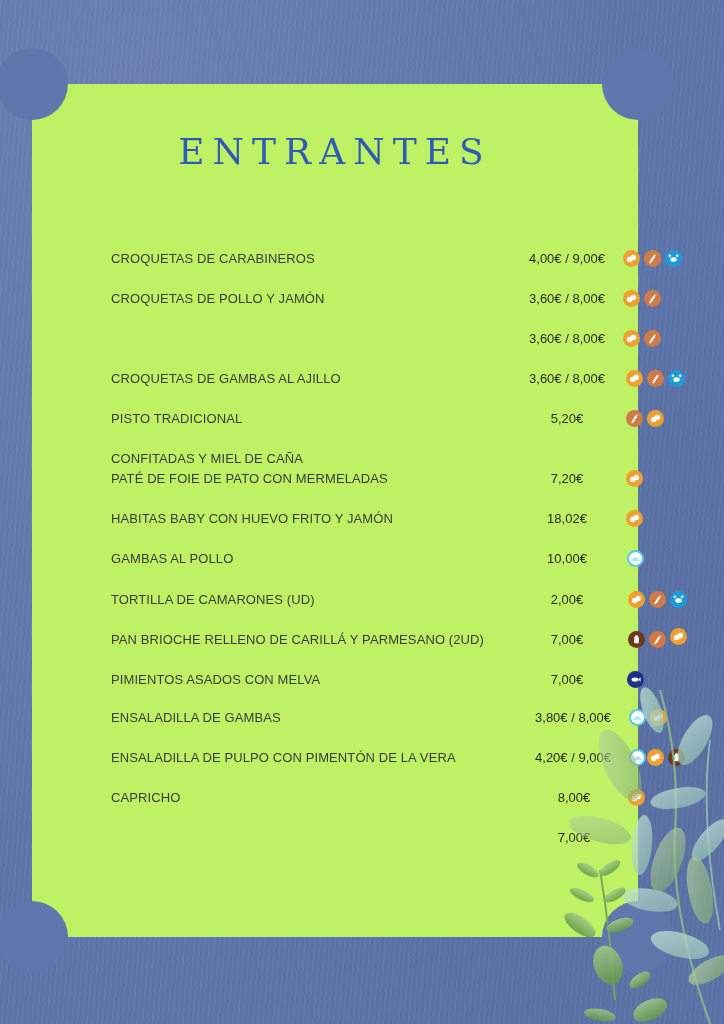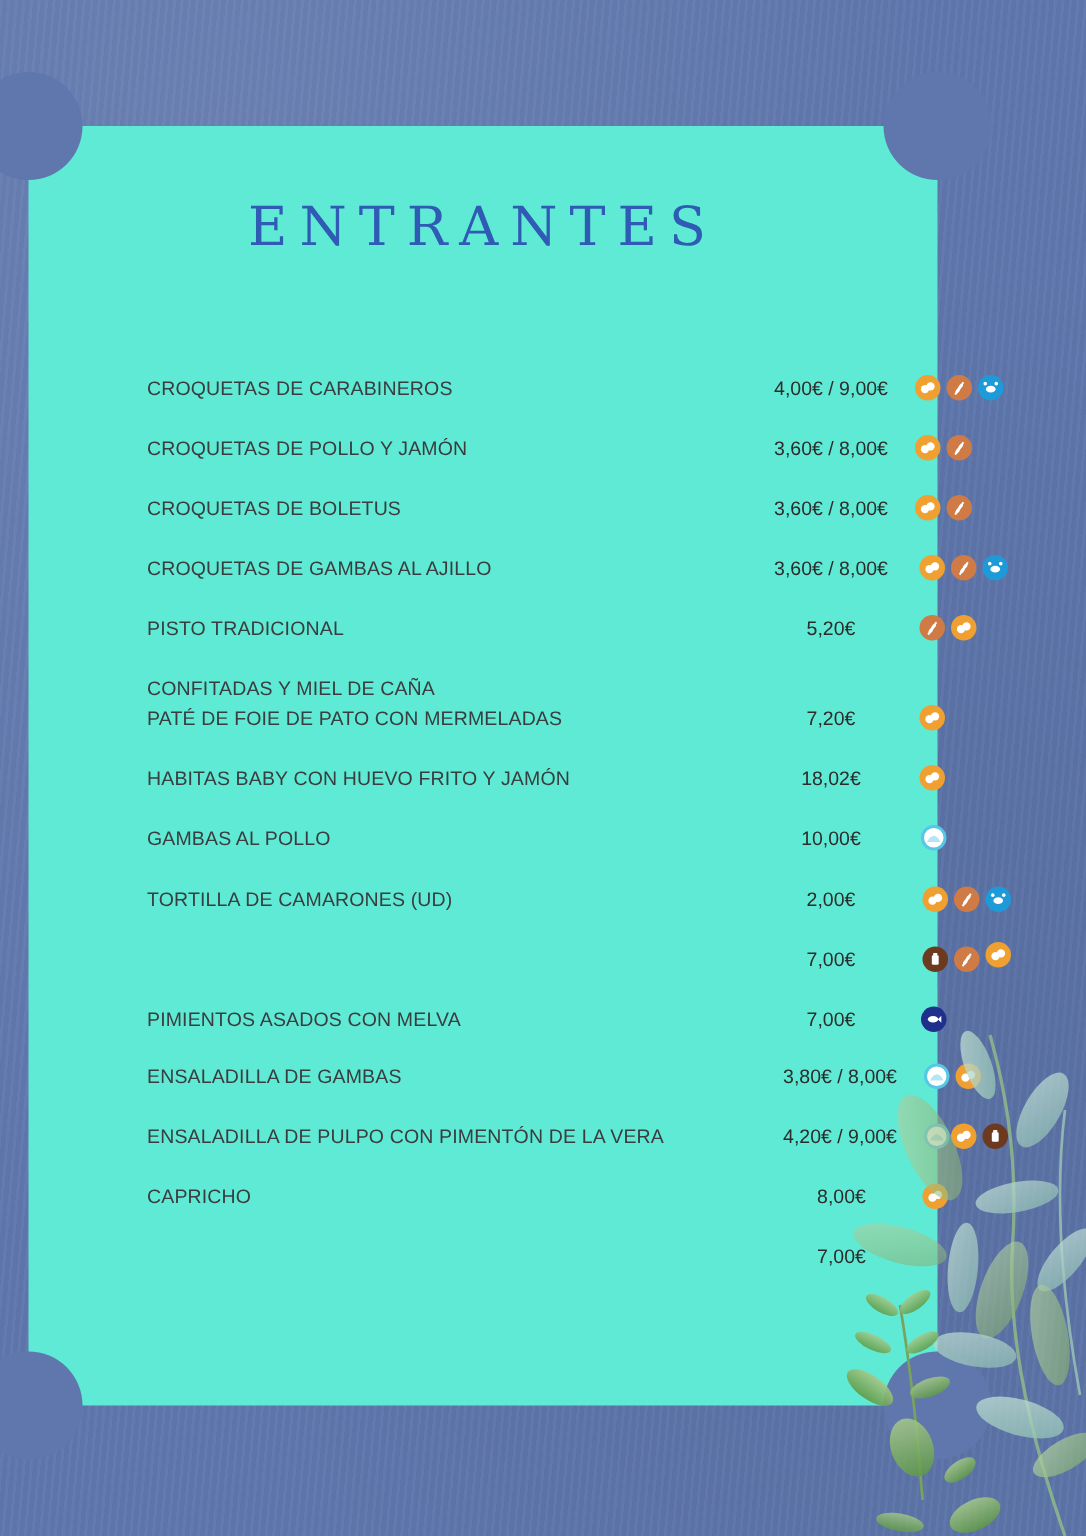--- a/index.html
+++ b/index.html
@@ -8,22 +8,22 @@
     position: relative;
     background: #5f77ad;
     background-image:
       radial-gradient(ellipse at 20% 10%, rgba(255,255,255,0.08), transparent 60%),
       radial-gradient(ellipse at 85% 70%, rgba(0,0,0,0.06), transparent 55%),
       repeating-linear-gradient(95deg, rgba(255,255,255,0.025) 0 2px, rgba(0,0,0,0.025) 2px 5px);
     font-family: "Liberation Sans", "DejaVu Sans", sans-serif;
   }
   .card {
     position: absolute;
-    left: 19px; top: 84px; width: 606px; height: 853px;
-    background: #5eead4;
+    left: 32px; top: 84px; width: 606px; height: 853px;
+    background: #bef264;
   }
   .notch {
     position: absolute; width: 72px; height: 72px; border-radius: 50%;
     background: #5f77ad;
   }
   .notch.tl { left: -36px; top: -36px; }
   .notch.tr { right: -36px; top: -36px; }
   .notch.bl { left: -36px; bottom: -36px; }
   .notch.br { right: -36px; bottom: -36px; }
 
@@ -117,21 +117,20 @@
           <svg viewBox="0 0 12 12">
             <path d="M3 11 L9 2" stroke="#fff" stroke-width="1.4"></path>
             <ellipse cx="7" cy="5" rx="1.2" ry="2.4" fill="#fff" transform="rotate(35 7 5)"></ellipse>
             <ellipse cx="5" cy="8" rx="1.2" ry="2.4" fill="#fff" transform="rotate(35 5 8)"></ellipse>
           </svg>
         </span>
     </div>
   </div>
 
   <div class="row" style="top:245px">
-    <div class="dish">CROQUETAS DE BOLETUS</div>
     <div class="price" style="left:470px">3,60€ / 8,00€</div>
     <div class="icons" style="left:591px">
       <span class="al egg" style="left:0">
           <svg viewBox="0 0 12 12">
             <circle cx="4" cy="7" r="3" fill="#fff"></circle>
             <circle cx="8" cy="5" r="3" fill="#fff"></circle>
           </svg>
         </span>
       <span class="al gluten" style="left:21px">
           <svg viewBox="0 0 12 12">
@@ -252,20 +251,21 @@
           <svg viewBox="0 0 12 12">
             <ellipse cx="6" cy="7" rx="3.5" ry="2.5" fill="#fff"></ellipse>
             <circle cx="2" cy="3" r="1.3" fill="#fff"></circle>
             <circle cx="10" cy="3" r="1.3" fill="#fff"></circle>
           </svg>
         </span>
     </div>
   </div>
 
   <div class="row" style="top:546px">
+    <div class="dish">PAN BRIOCHE RELLENO DE CARILLÁ Y PARMESANO (2UD)</div>
     <div class="price" style="left:470px">7,00€</div>
     <div class="icons" style="left:596px">
       <span class="al milk" style="left:0">
           <svg viewBox="0 0 12 12">
             <rect x="3.5" y="3" width="5" height="7" rx="1" fill="#fff"></rect>
             <rect x="4.5" y="1.5" width="3" height="2" fill="#fff"></rect>
           </svg>
         </span>
       <span class="al gluten" style="left:21px">
           <svg viewBox="0 0 12 12">

